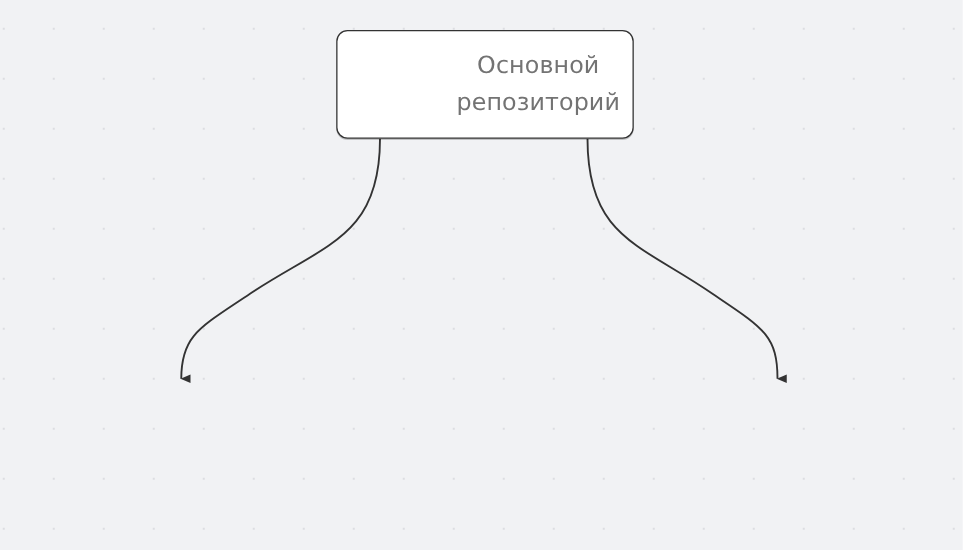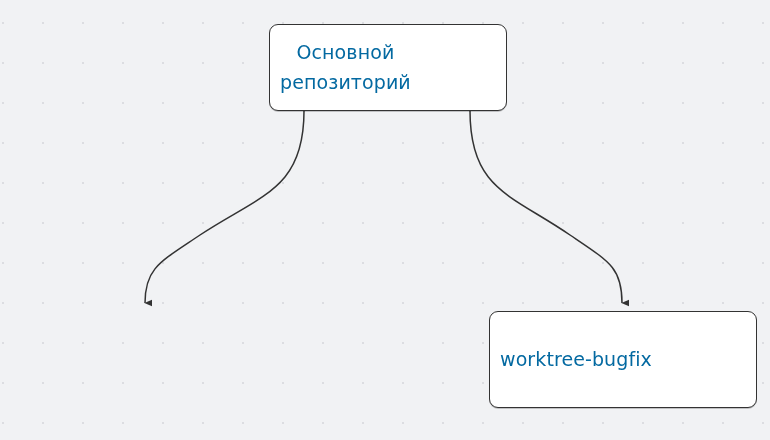--- a/index.html
+++ b/index.html
@@ -32,23 +32,23 @@
     pointer-events: none;
   }
   .node {
     position: absolute;
     box-sizing: border-box;
     background: #ffffff;
     border: 1.6px solid #333333;
     border-radius: 9px;
     display: flex;
     align-items: center;
-    justify-content: flex-start;
+    justify-content: flex-end;
     text-align: center;
-    color: #0369a1;
+    color: #737373;
     font-size: 19px;
     line-height: 1.55;
     letter-spacing: 0.1px;
     box-shadow: 0 1px 0 rgba(0,0,0,0.20);
   }
   #node-root {
     left: 269px;
     top: 24px;
     width: 238px;
     height: 87px;
@@ -84,17 +84,14 @@
     <path fill="none" stroke="#333333" stroke-width="1.5" marker-end="url(#arrowhead)" d="M 304 111 C 304 190, 260 195, 200 235 C 160 262, 145 268, 145 303"></path>
     <path fill="none" stroke="#333333" stroke-width="1.5" marker-end="url(#arrowhead)" d="M 470 111 C 470 190, 512 195, 570 235 C 610 262, 622 268, 622 303"></path>
   </svg>
 
   <div class="node" id="node-root">
     <span class="node-label">Основной
 репозиторий</span>
   </div>
 
 
-  <div class="node" id="node-bugfix">
-    <span class="node-label">worktree-bugfix</span>
-  </div>
 
 </div>
 
 </body></html>

